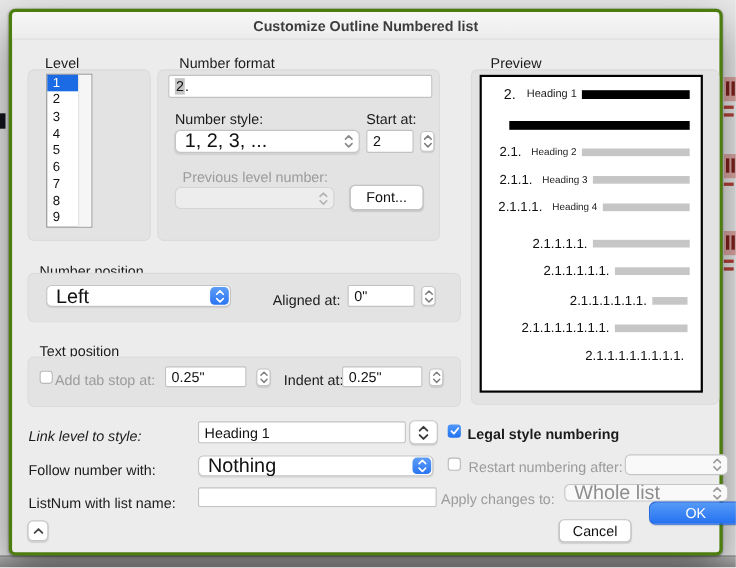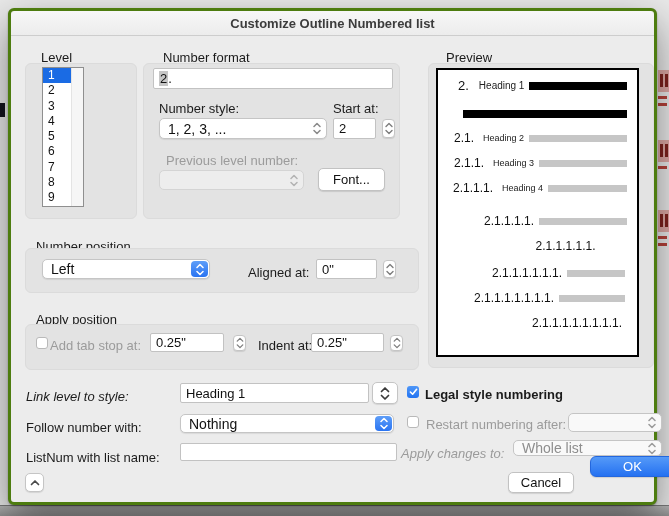--- a/index.html
+++ b/index.html
@@ -24,21 +24,21 @@
   .panel { position:absolute; background:#e3e3e3; border:1px solid #dbdbdb; border-radius:6px; box-sizing:border-box; }
   .label { position:absolute; font-size:13px; color:#1b1b1b; white-space:nowrap; line-height:15px; }
   .label.gray { color:#9b9b9b; }
   .label.bold { font-weight:bold; }
   .field, input.field { position:absolute; background:#fff; border:1px solid #c2c2c2; border-radius:2px;
            font-size:13px; color:#111; padding:0 5px; box-sizing:border-box;
            display:flex; align-items:center; font-family:"Liberation Sans", sans-serif; }
   input.field { outline:none; }
   .sel2 { background:#c6c6c6; padding:0 1px; }
   .popup { position:absolute; background:#fff; border:1px solid #c5c5c5; border-radius:5px;
-           font-size:14px; color:#111; padding-left:8px; box-sizing:border-box;
+           font-size:18px; color:#111; padding-left:8px; box-sizing:border-box;
            display:flex; align-items:center; box-shadow:0 1px 1px rgba(0,0,0,.08); }
   .popup .cap { position:absolute; right:1px; top:1px; bottom:1px; width:17px; border-radius:4px;
                 display:flex; align-items:center; justify-content:center; }
   .cap.blue { background:linear-gradient(#5e9ef8,#2a74f2); }
   .popup.dim { background:#ededed; box-shadow:none; border-color:#d4d4d4; }
   .popup.soft { background:#f9f9f9; color:#8e8e8e; box-shadow:none; }
   .stepper { position:absolute; background:#fff; border:1px solid #c5c5c5; border-radius:4px;
              display:flex; align-items:center; justify-content:center; box-shadow:0 1px 1px rgba(0,0,0,.1); box-sizing:border-box; }
   .btn { position:absolute; background:#fff; border:1px solid #c2c2c2; border-radius:5px; font-size:13px;
          color:#111; display:flex; align-items:center; justify-content:center;
@@ -177,25 +177,25 @@
       </div>
       <div class="prow" style="top:111px; padding-left:15px;">
         <span class="pnum">2.1.1.1.</span>
         <span class="phead">Heading 4</span>
         <span class="pbar"></span>
       </div>
       <div class="prow" style="top:144px; padding-left:46px;">
         <span class="pnum">2.1.1.1.1.</span>
         <span class="pbar"></span>
       </div>
-      <div class="prow" style="top:169px; padding-left:56px;flex-direction:column;">
+      <div class="prow" style="top:169px; padding-left:56px;">
         <span class="pnum">2.1.1.1.1.1.</span>
         <span class="pbar"></span>
       </div>
-      <div class="prow" style="top:196px; padding-left:54px;">
+      <div class="prow" style="top:196px; padding-left:80px;">
         <span class="pnum">2.1.1.1.1.1.1.</span>
         <span class="pbar" style="margin-right:12px;"></span>
       </div>
       <div class="prow" style="top:221px; padding-left:36px;">
         <span class="pnum">2.1.1.1.1.1.1.1.</span>
         <span class="pbar" style="margin-right:12px;"></span>
       </div>
       <div class="prow" style="top:246px; padding-left:94px;">
         <span class="pnum">2.1.1.1.1.1.1.1.1.</span>
         <span class="pbar" style="margin-right:12px;"></span>
@@ -215,21 +215,21 @@
     </div>
     <span class="label" style="left:237px; top:254px;">Aligned at:</span>
     <input class="field" style="left: 305px; top: 248px; width: 61px; height: 20px;" value="0&quot;">
     <span class="stepper" style="left:372px; top:249px; width:13px; height:18px;">
       <svg width="8" height="13" viewBox="0 0 8 13">
           <path d="M1 4.5 4 1.5 7 4.5" fill="none" stroke="#7d7d7d" stroke-width="1.4" stroke-linecap="round" stroke-linejoin="round"></path>
           <path d="M1 8.5 4 11.5 7 8.5" fill="none" stroke="#7d7d7d" stroke-width="1.4" stroke-linecap="round" stroke-linejoin="round"></path>
         </svg>
     </span>
 
-    <span class="label" style="left:25px; top:301px;">Apply position</span>
+    <span class="label" style="left:25px; top:301px;">Text position</span>
     <div class="panel" style="left:14px; top:313px; width:394px; height:46px;"></div>
     <span class="checkbox" style="left:25px; top:326px;"></span>
     <span class="label gray" style="left:39px; top:327px;">Add tab stop at:</span>
     <input class="field" style="left: 139px; top: 322px; width: 74px; height: 19px;" value="0.25&quot;">
     <span class="stepper" style="left:222px; top:324px; width:13px; height:16px;">
       <svg width="8" height="12" viewBox="0 0 8 13">
           <path d="M1 4.5 4 1.5 7 4.5" fill="none" stroke="#7d7d7d" stroke-width="1.4" stroke-linecap="round" stroke-linejoin="round"></path>
           <path d="M1 8.5 4 11.5 7 8.5" fill="none" stroke="#7d7d7d" stroke-width="1.4" stroke-linecap="round" stroke-linejoin="round"></path>
         </svg>
     </span>
@@ -278,21 +278,21 @@
     <span class="label gray" style="left:415px; top:406px;">Restart numbering after:</span>
     <div class="popup soft" style="left:557px; top:402px; width:94px; height:19px;">
       <span></span>
       <span class="cap">
         <svg width="8" height="13" viewBox="0 0 8 13">
             <path d="M1 4.5 4 1.5 7 4.5" fill="none" stroke="#9b9b9b" stroke-width="1.5" stroke-linecap="round" stroke-linejoin="round"></path>
             <path d="M1 8.5 4 11.5 7 8.5" fill="none" stroke="#9b9b9b" stroke-width="1.5" stroke-linecap="round" stroke-linejoin="round"></path>
           </svg>
       </span>
     </div>
-    <span class="label gray" style="left:390px; top:435px;font-style:italic;">Apply changes to:</span>
+    <span class="label gray" style="left:390px; top:435px;">Apply changes to:</span>
     <div class="popup soft" style="left:502px; top:429px; width:149px; height:16px;">
       <span>Whole list</span>
       <span class="cap">
         <svg width="8" height="13" viewBox="0 0 8 13">
             <path d="M1 4.5 4 1.5 7 4.5" fill="none" stroke="#9b9b9b" stroke-width="1.5" stroke-linecap="round" stroke-linejoin="round"></path>
             <path d="M1 8.5 4 11.5 7 8.5" fill="none" stroke="#9b9b9b" stroke-width="1.5" stroke-linecap="round" stroke-linejoin="round"></path>
           </svg>
       </span>
     </div>
     <button class="btn" style="left:497px; top:461px; width:66px; height:21px;">Cancel</button>

